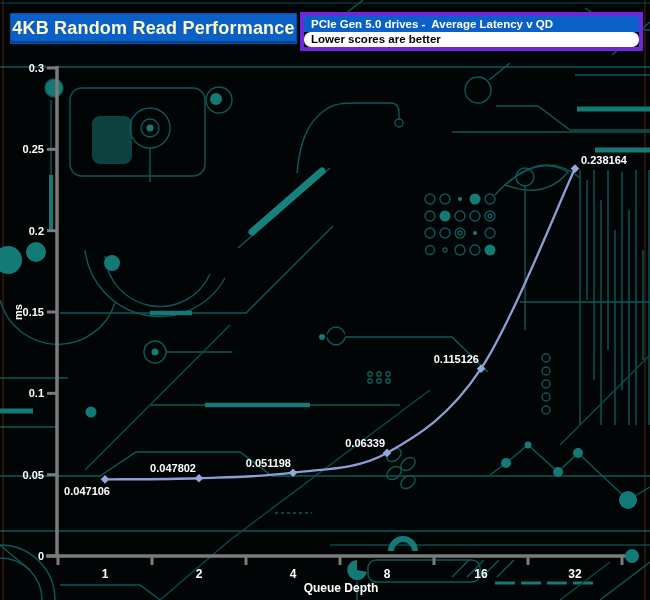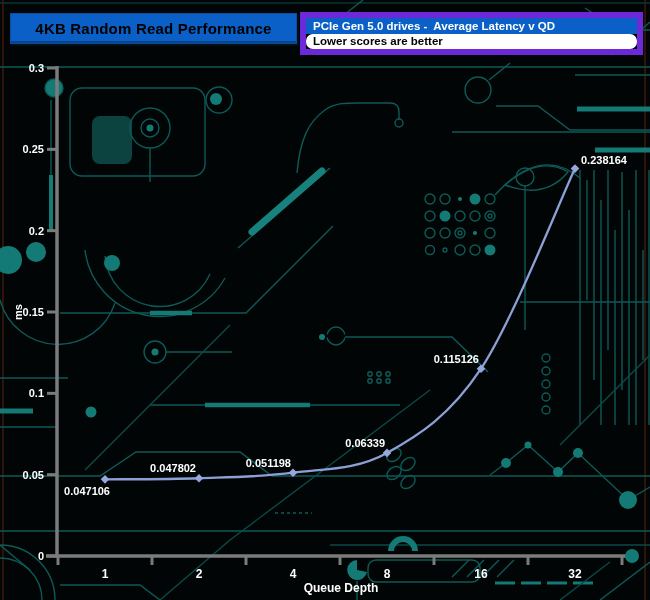--- a/index.html
+++ b/index.html
@@ -6,26 +6,26 @@
   #stage{
     position:relative;width:650px;height:600px;overflow:hidden;
     background:#020505;font-family:"Liberation Sans",sans-serif;
   }
   #bg-svg,#chart-svg{position:absolute;left:0;top:0;}
   .header-banner{
     position:absolute;left:10px;top:13px;width:287px;height:31px;
     background:#0a60c6;border:1px solid #0c4e9e;box-sizing:border-box;
     box-shadow:inset 0 -2px 0 rgba(0,0,0,.3), 2px 2px 0 rgba(0,20,40,.6);
     display:flex;align-items:center;justify-content:center;
-    color:#000000;font-weight:bold;font-size:15px;letter-spacing:.2px;
+    color:#fef9c3;font-weight:bold;font-size:18px;letter-spacing:.2px;
     z-index:5;
   }
   .sub-box{
     position:absolute;left:300px;top:12px;width:343px;
-    border:6px solid #6d28d9;background:#000;box-sizing:border-box;z-index:5;
+    border:4px solid #6d28d9;background:#000;box-sizing:border-box;z-index:5;
   }
   .sub-blue{
     height:16px;background:#0a60c6;color:#fff;
     font-size:11.5px;font-weight:bold;line-height:16px;padding-left:7px;
     white-space:pre;overflow:hidden;
   }
   .sub-white{
     height:15px;background:#ffffff;color:#000;
     font-size:11.5px;font-weight:bold;line-height:15px;padding-left:7px;
     white-space:pre;overflow:hidden;border-radius:7px;

